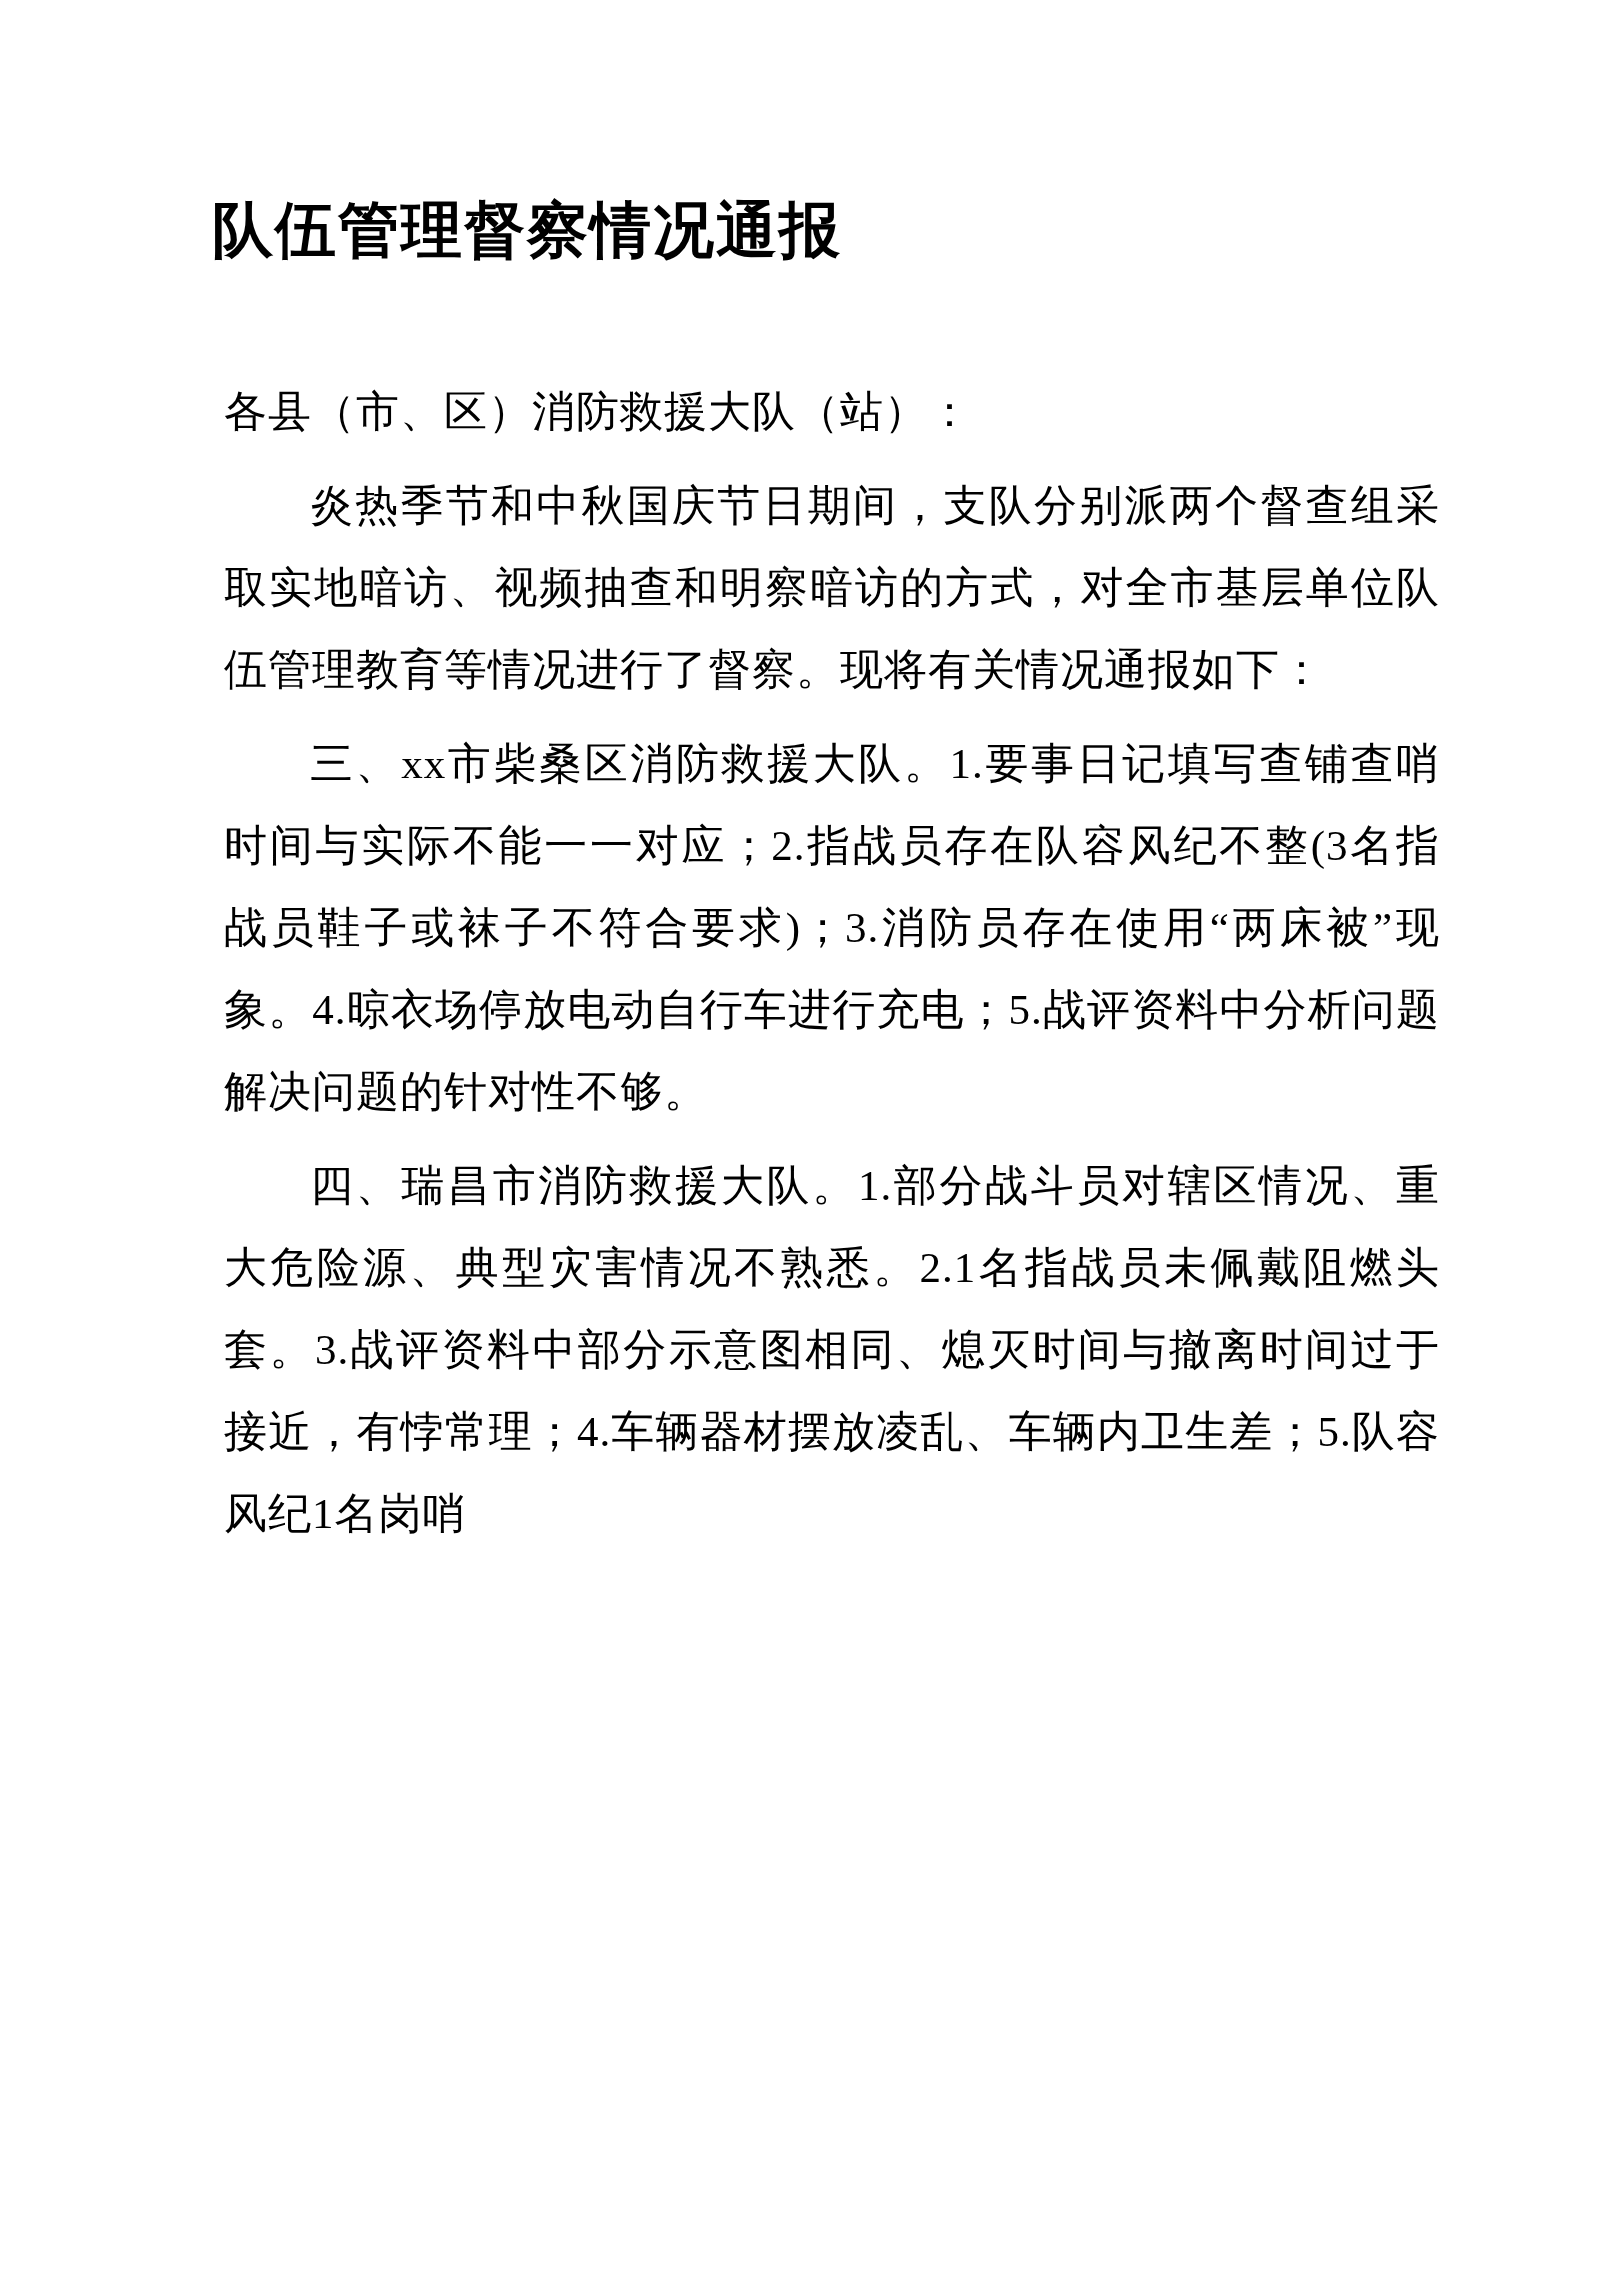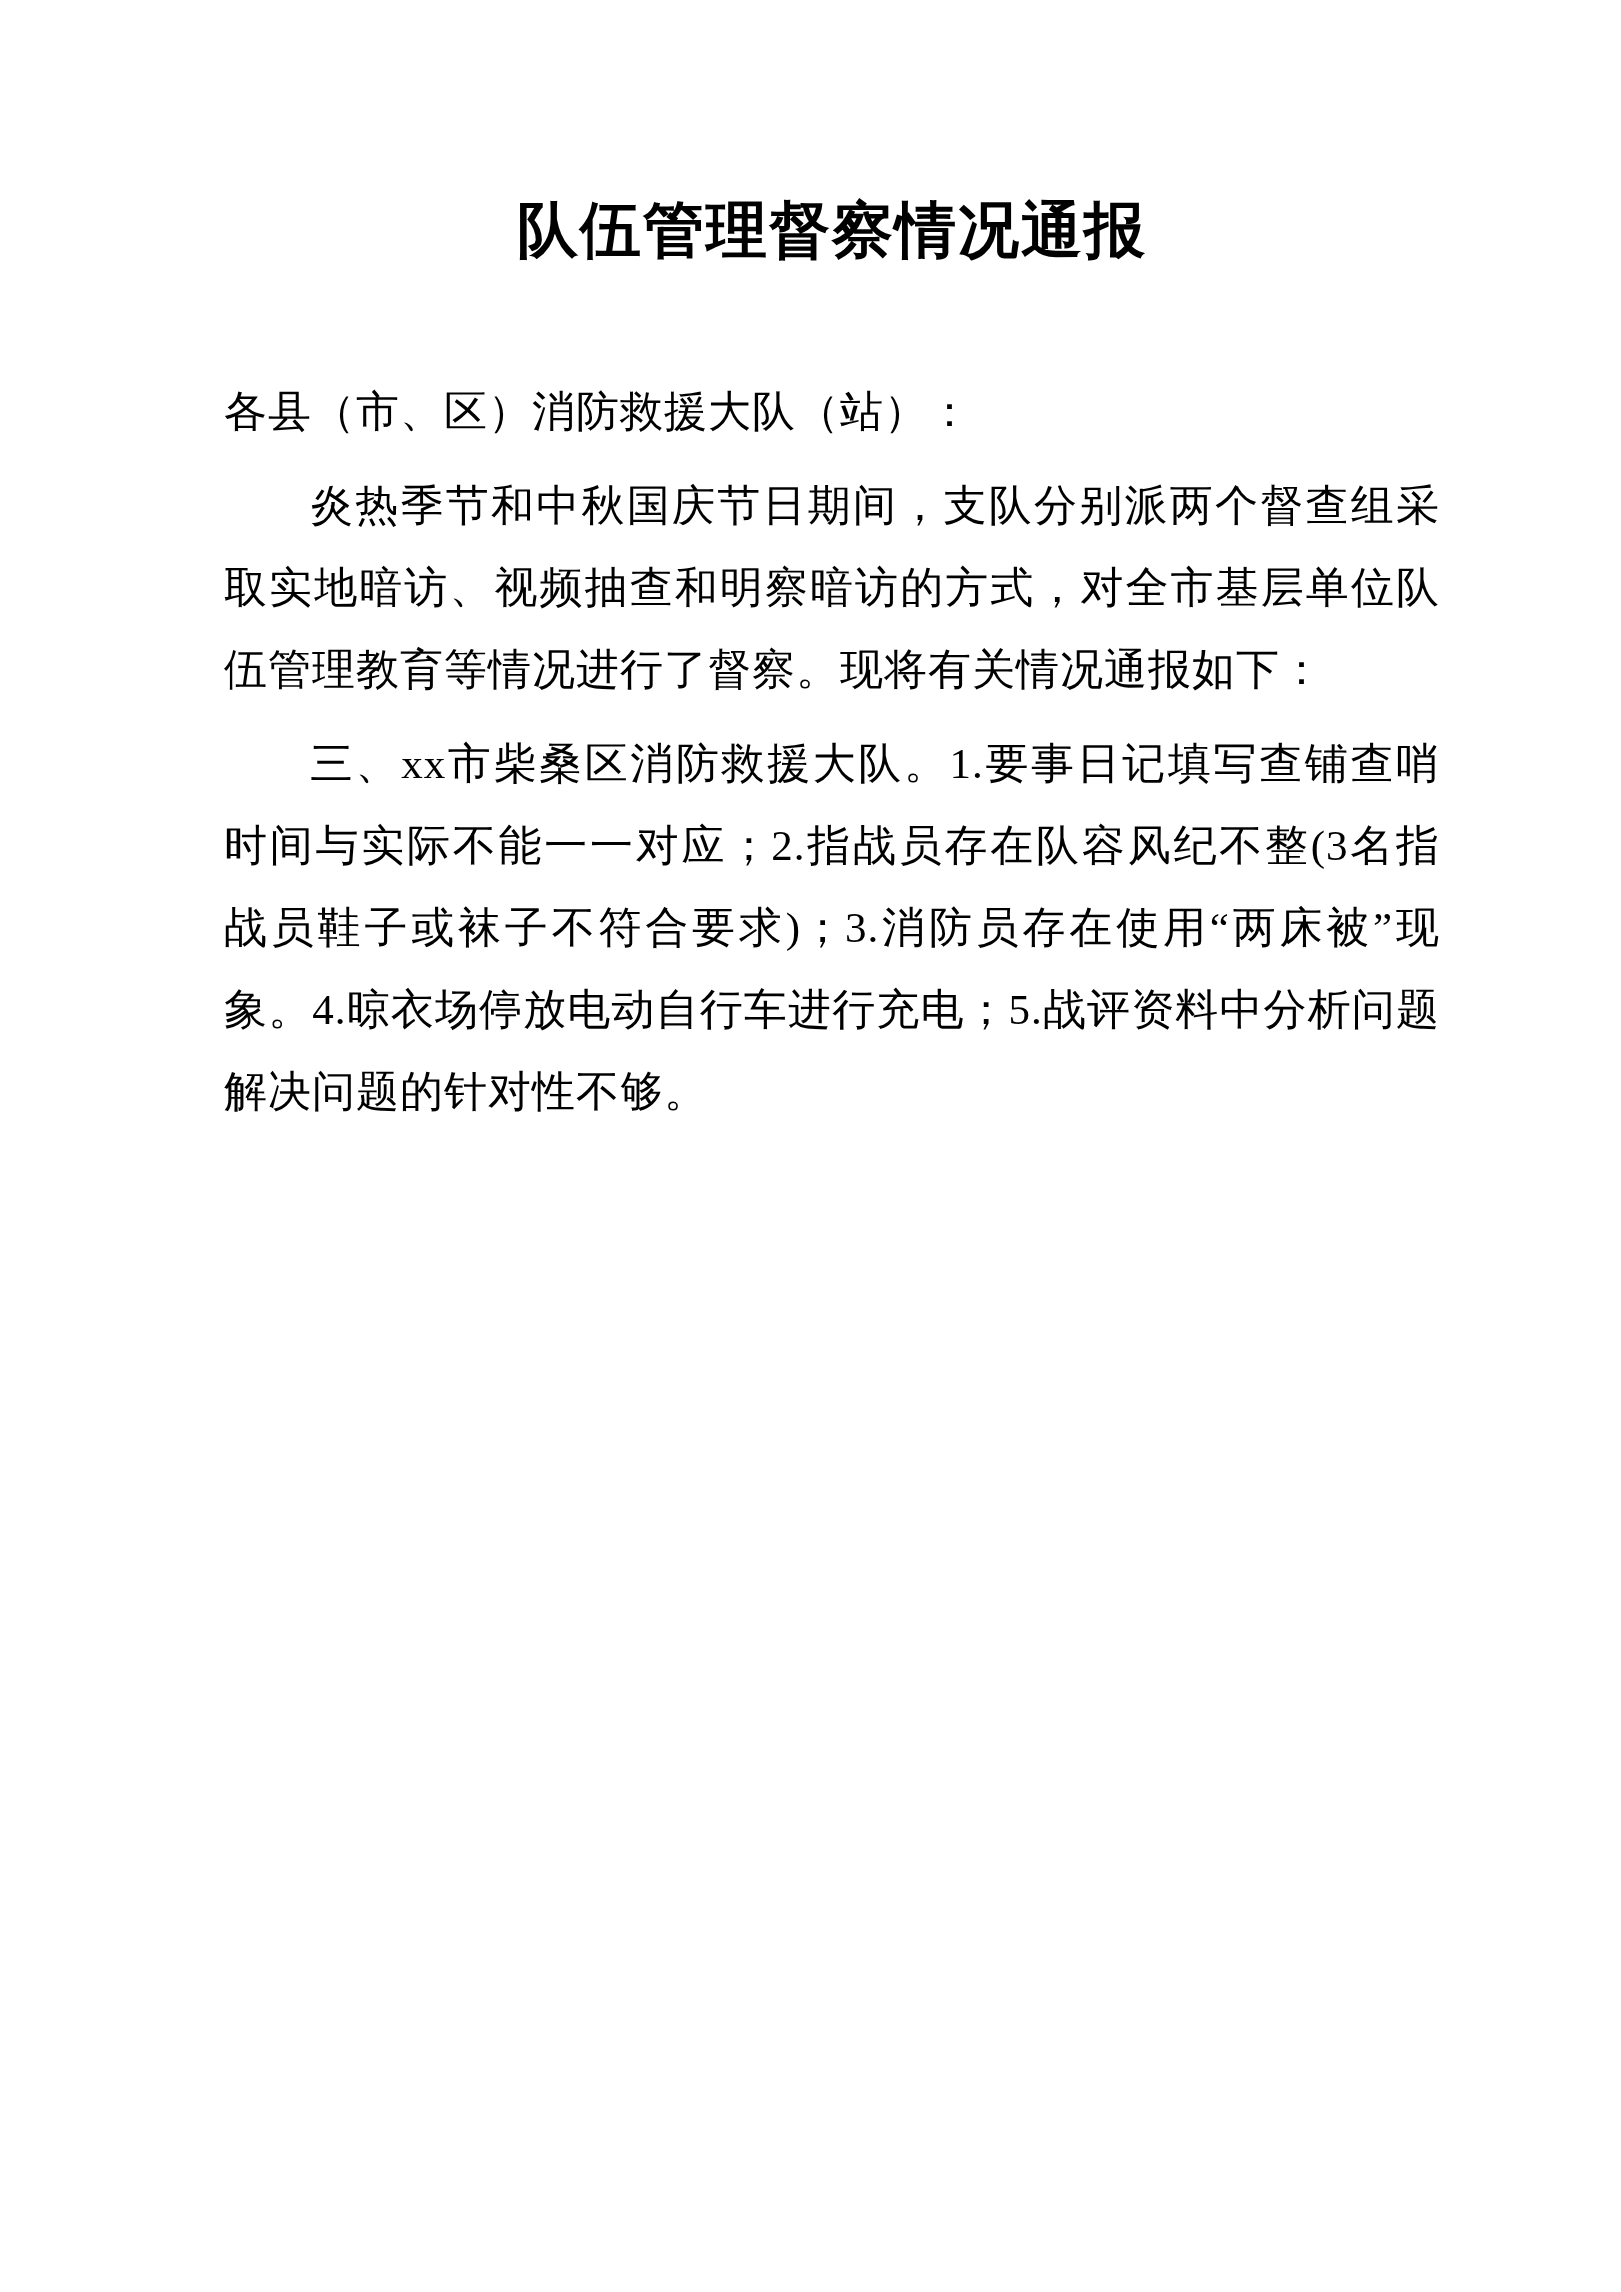--- a/index.html
+++ b/index.html
@@ -14,21 +14,21 @@
     background: #ffffff;
     color: #000000;
     padding: 194px 169px 127px 212px;
     font-family: "Liberation Serif", serif;
   }
   .doc-title {
     font-family: "Liberation Sans", sans-serif;
     font-size: 61px;
     font-weight: 700;
     line-height: 1.2;
-    text-align: center;
+    text-align: left;
     letter-spacing: 2px;
     margin: 0 0 104px 0;
   }
   .doc-body p {
     margin: 12px;
     font-size: 43px;
     line-height: 82px;
     letter-spacing: 1px;
     text-align: justify;
     text-justify: inter-ideograph;
@@ -43,15 +43,16 @@
 </style>
 </head>
 <body>
 
 <div class="page">
   <h1 class="doc-title">队伍管理督察情况通报</h1>
   <div class="doc-body">
     <p class="salutation">各县（市、区）消防救援大队（站）：</p>
     <p class="para">炎热季节和中秋国庆节日期间，支队分别派两个督查组采取实地暗访、视频抽查和明察暗访的方式，对全市基层单位队伍管理教育等情况进行了督察。现将有关情况通报如下：</p>
     <p class="para">三、xx市柴桑区消防救援大队。1.要事日记填写查铺查哨时间与实际不能一一对应；2.指战员存在队容风纪不整(3名指战员鞋子或袜子不符合要求)；3.消防员存在使用“两床被”现象。4.晾衣场停放电动自行车进行充电；5.战评资料中分析问题解决问题的针对性不够。</p>
+    <p class="para">四、瑞昌市消防救援大队。1.部分战斗员对辖区情况、重大危险源、典型灾害情况不熟悉。2.1名指战员未佩戴阻燃头套。3.战评资料中部分示意图相同、熄灭时间与撤离时间过于接近，有悖常理；4.车辆器材摆放凌乱、车辆内卫生差；5.队容风纪1名岗哨</p>
   </div>
 </div>
 
 
 </body></html>

